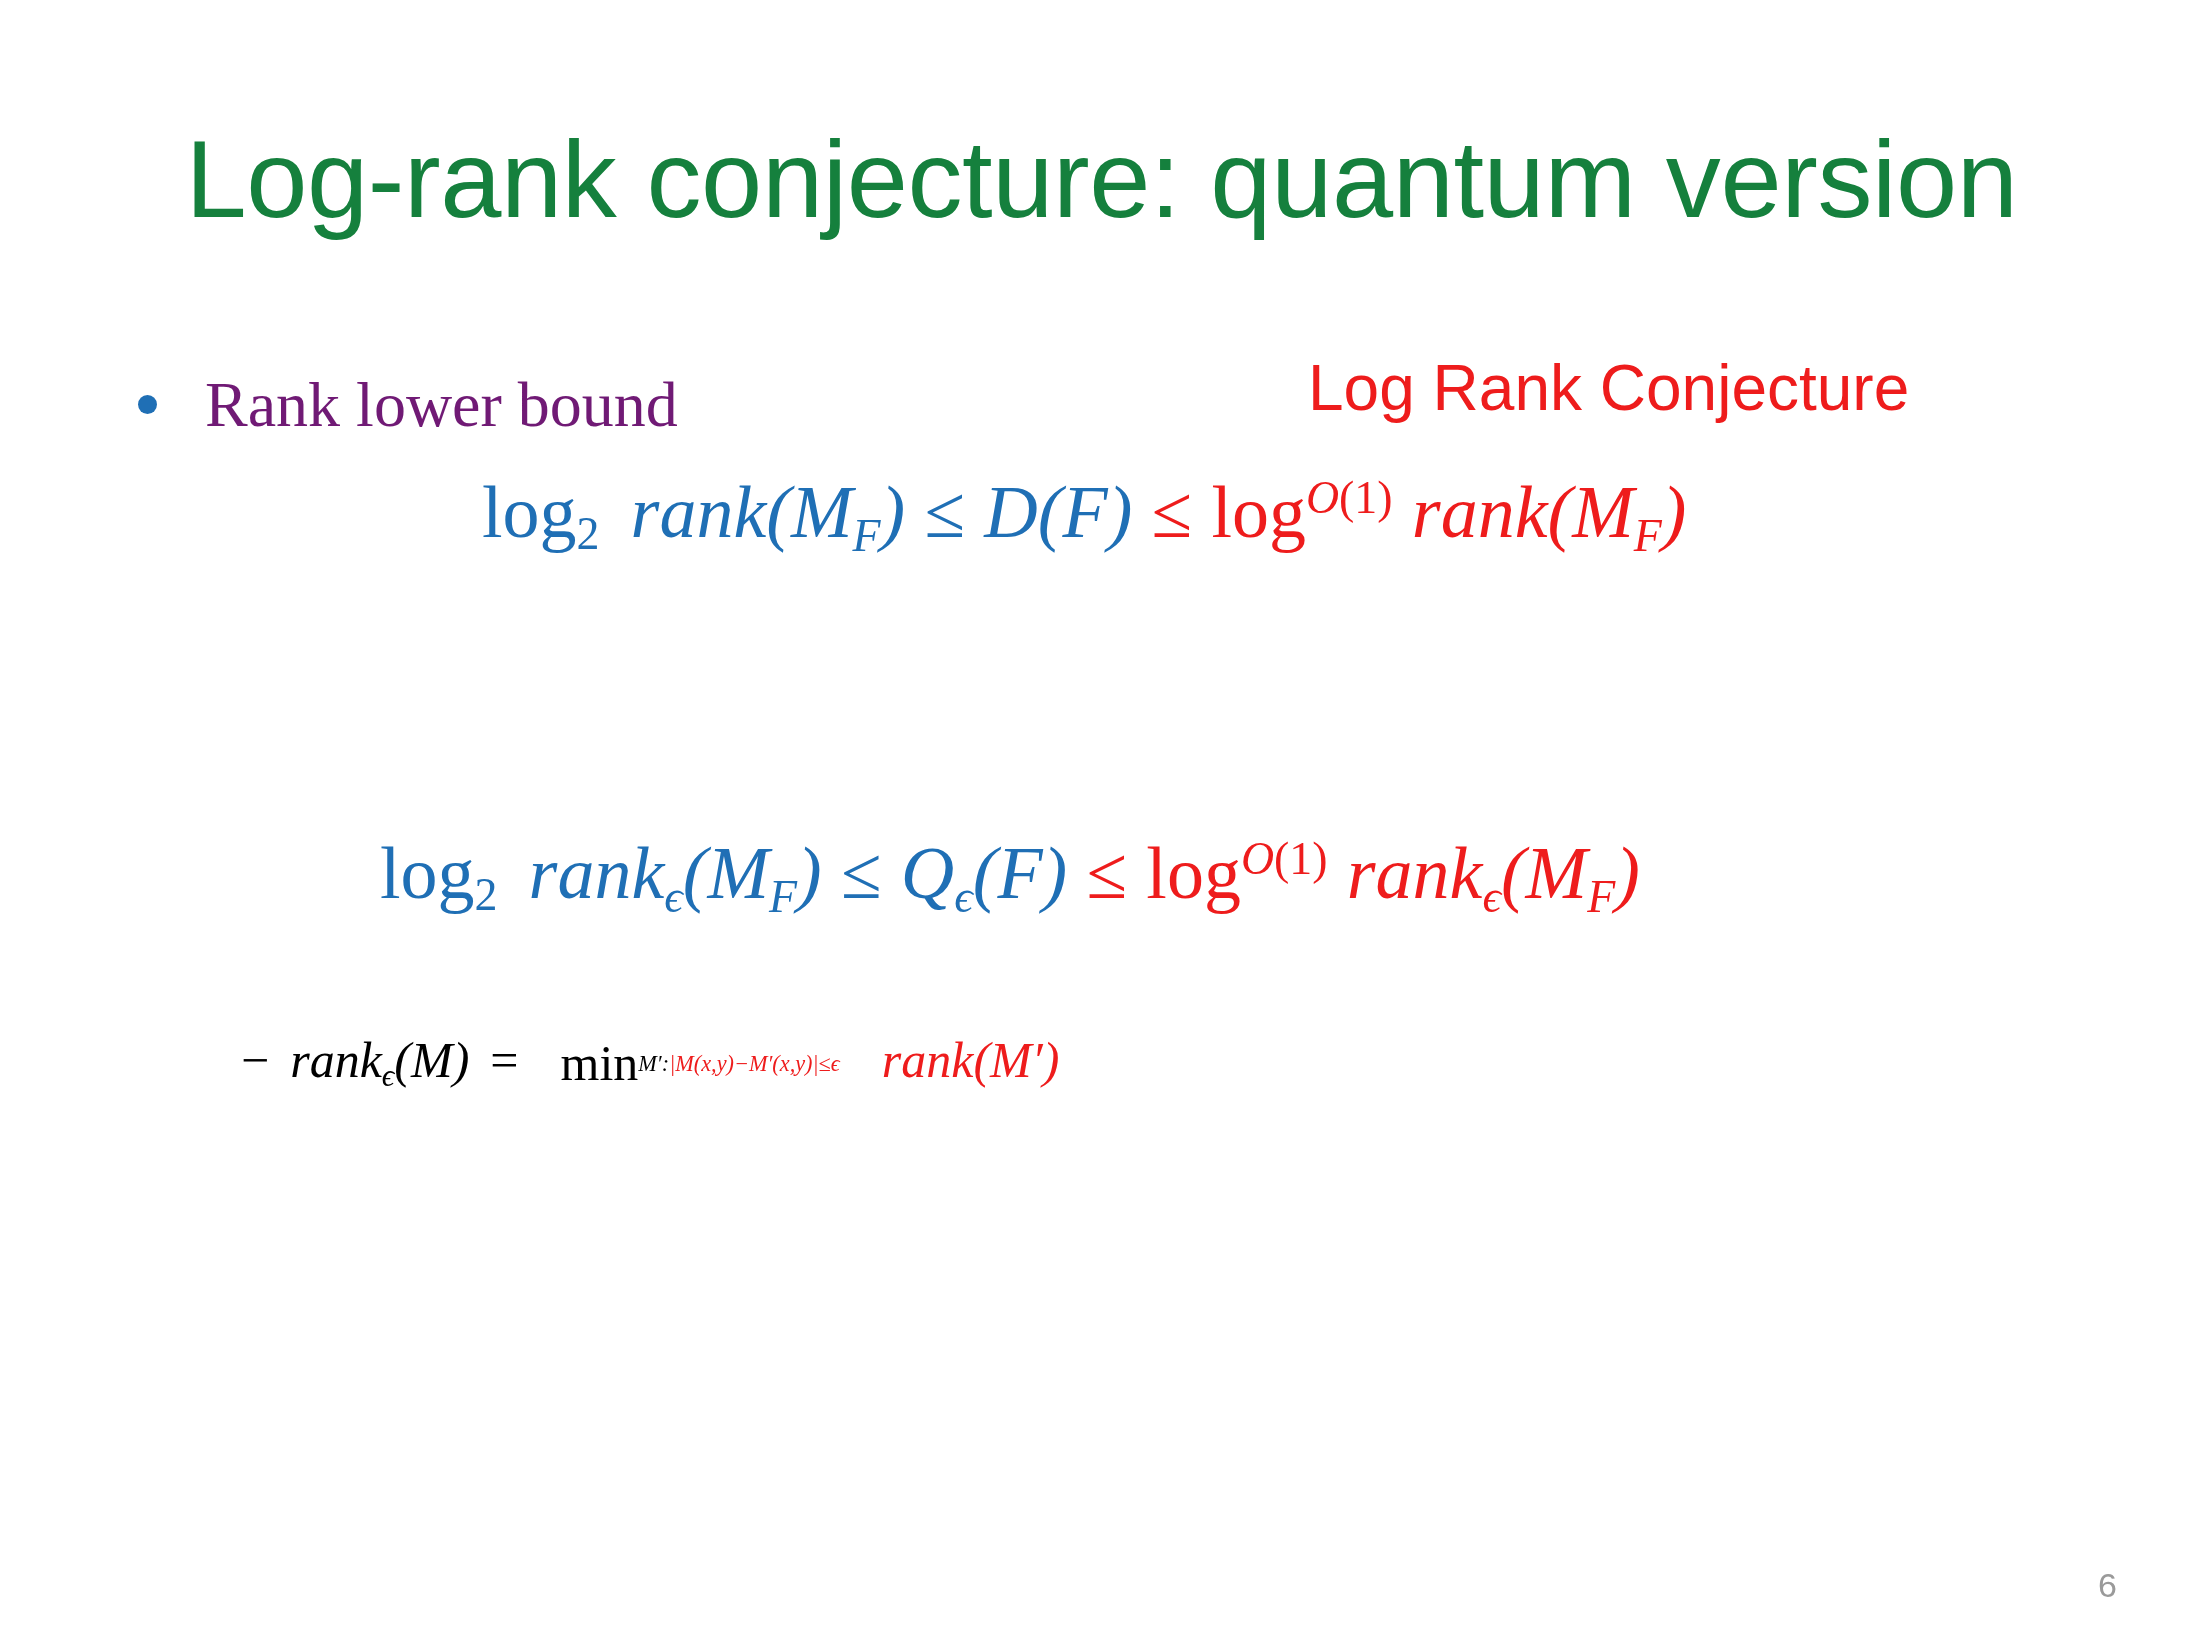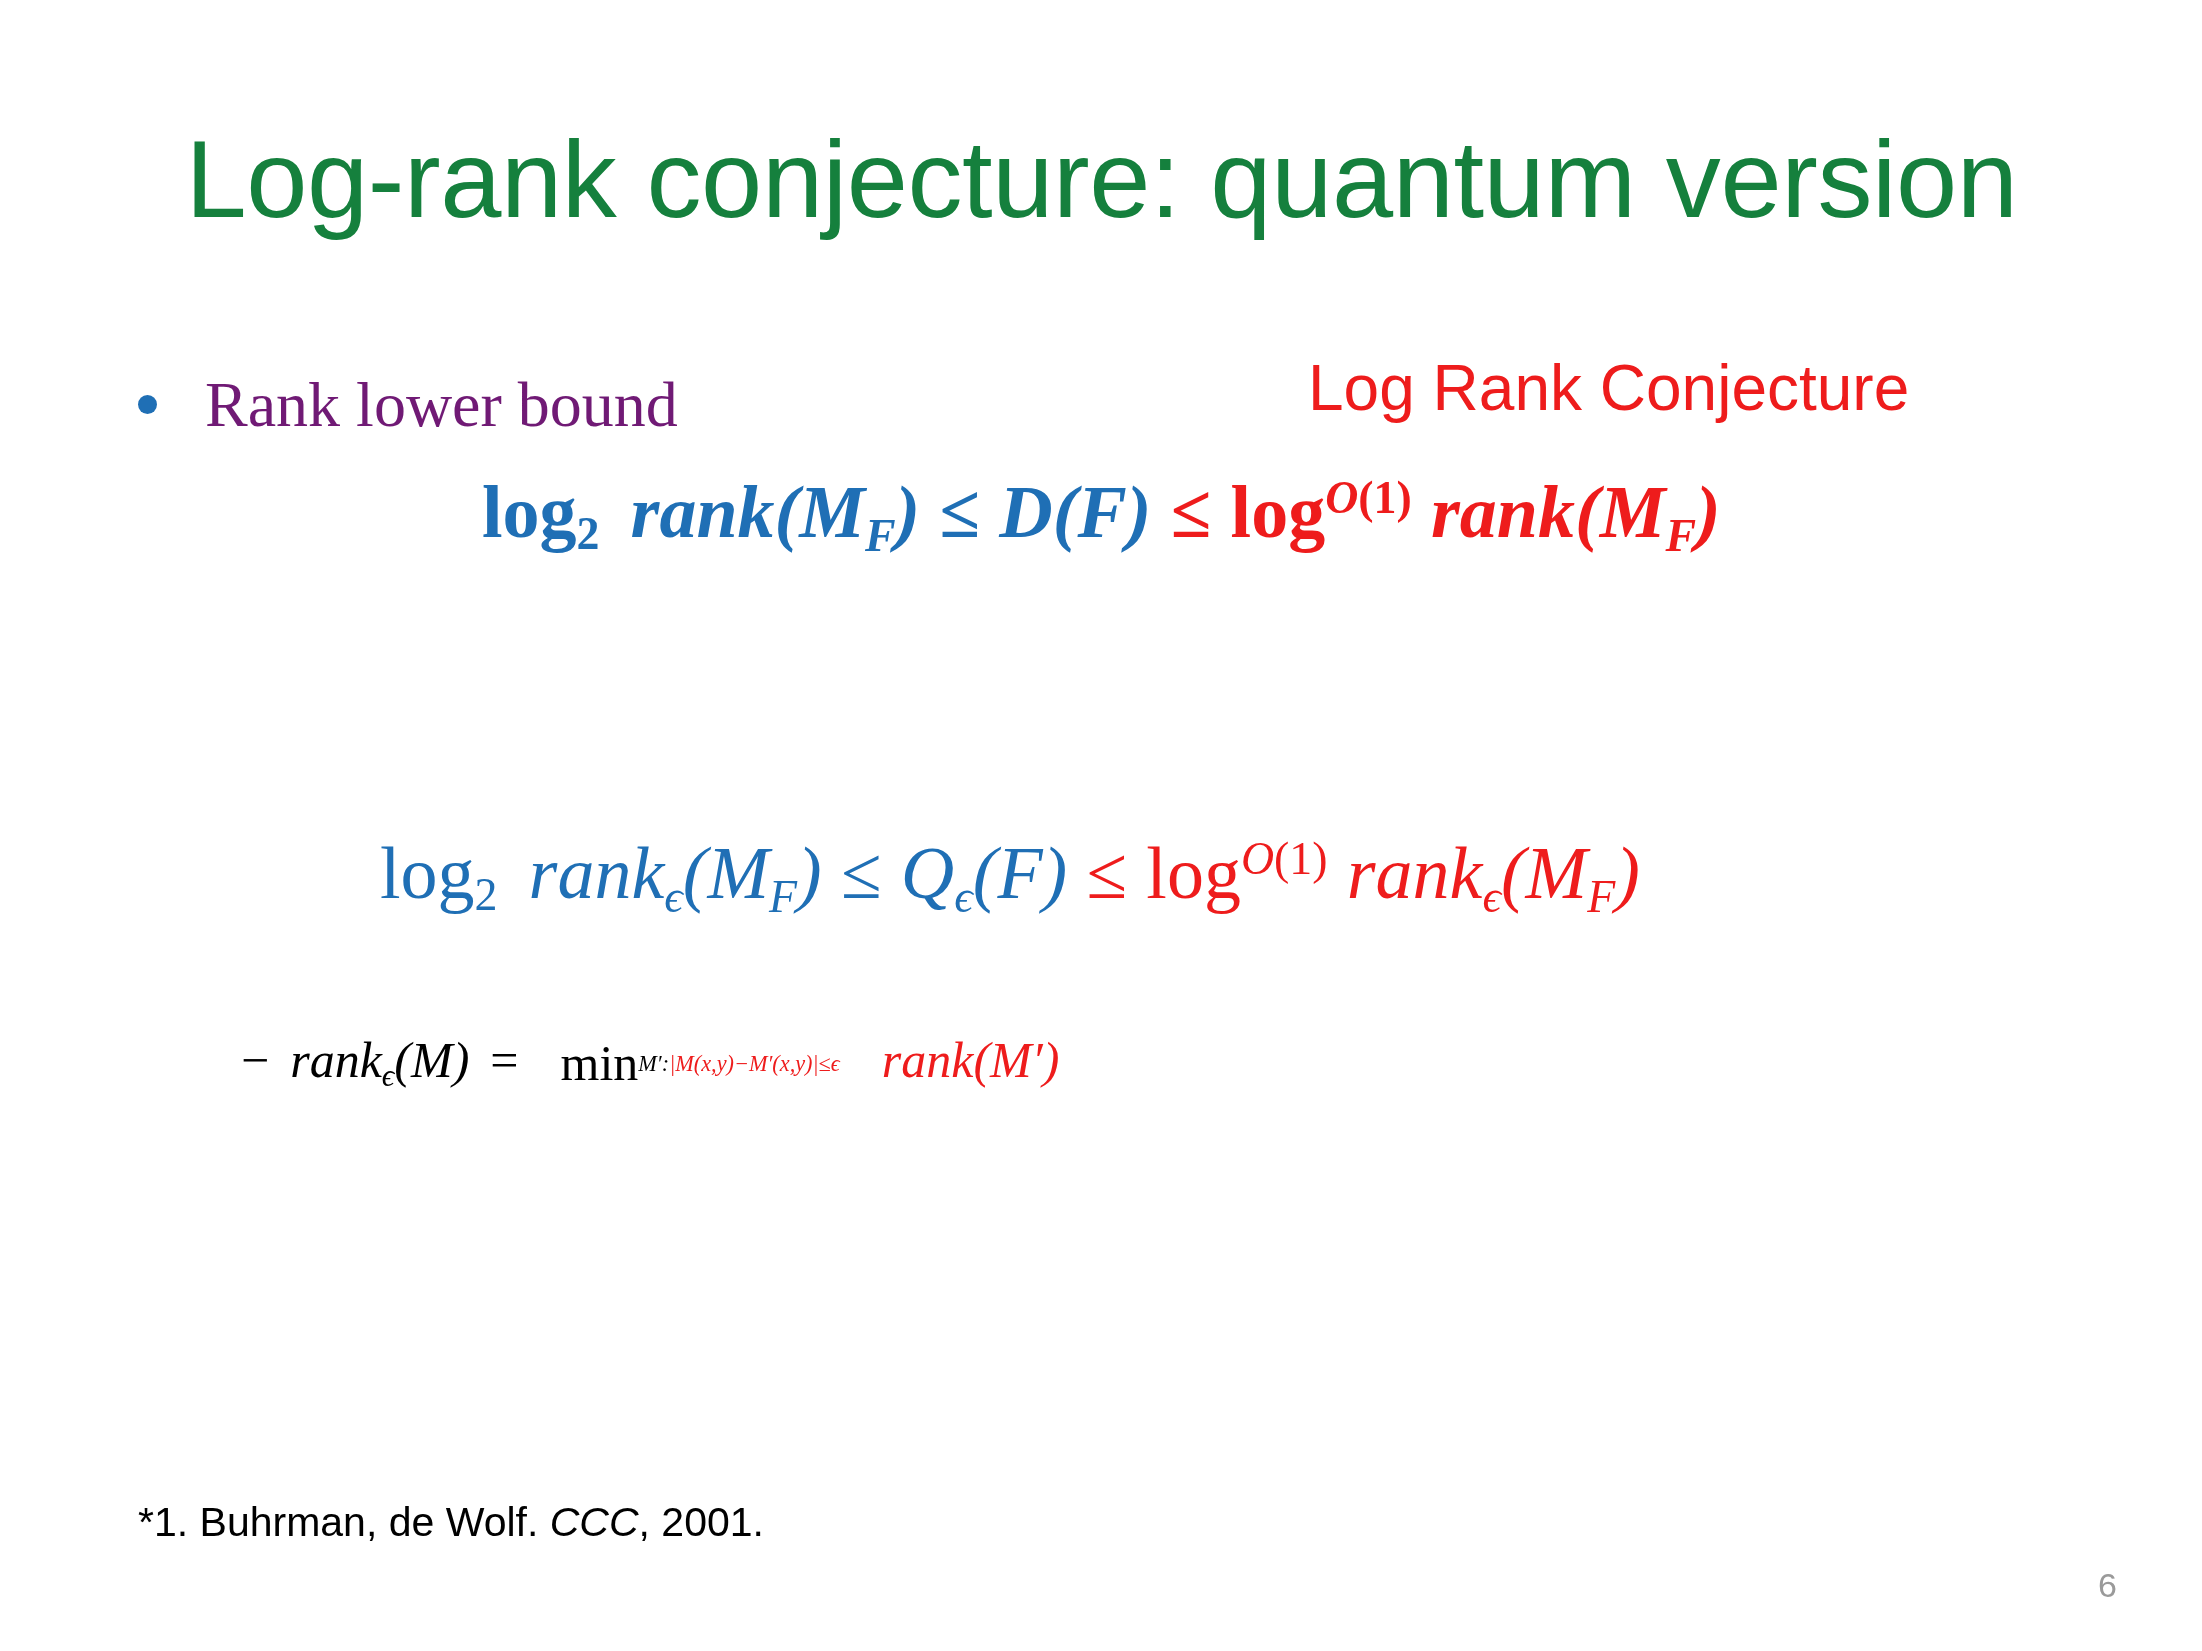--- a/index.html
+++ b/index.html
@@ -166,36 +166,33 @@
 
   <div class="slide-title">Log-rank conjecture: quantum version</div>
 
   <div class="bullet-row" style="left:138px; top:370px;">
     <span class="bullet-dot blue"></span>
     <span class="bullet-text blue">Rank lower bound</span>
   </div>
 
   <div class="red-heading" style="left:1308px; top:353px;">Log Rank Conjecture</div>
 
-  <div class="math" style="left:482px; top:475px; font-size:74px;font-weight:bold;">
+  <div class="math" style="left:482px; top:475px; font-size:74px;">
     <span class="blue"><span class="lg">log</span><span class="sub-up">2</span></span><span class="sp-wide"></span><span class="blue mi">rank</span><span class="blue mi">(</span><span class="blue mi">M</span><span class="blue sub">F</span><span class="blue mi">)</span><span class="sp"></span><span class="blue op">≤</span><span class="sp"></span><span class="blue mi">D</span><span class="blue mi">(</span><span class="blue mi">F</span><span class="blue mi">)</span><span class="sp"></span><span class="red op">≤</span><span class="sp"></span><span class="red lg">log</span><span class="red sup"><span class="mi">O</span><span class="paren">(1)</span></span><span class="sp"></span><span class="red mi">rank</span><span class="red mi">(</span><span class="red mi">M</span><span class="red sub">F</span><span class="red mi">)</span>
   </div>
 
 
   <div class="math" style="left:380px; top:836px; font-size:74px;text-align:right;">
     <span class="blue"><span class="lg">log</span><span class="sub-up">2</span></span><span class="sp-wide"></span><span class="blue mi">rank</span><span class="blue sub">ϵ</span><span class="blue mi">(</span><span class="blue mi">M</span><span class="blue sub">F</span><span class="blue mi">)</span><span class="sp"></span><span class="blue op">≤</span><span class="sp"></span><span class="blue mi">Q</span><span class="blue sub">ϵ</span><span class="blue mi">(</span><span class="blue mi">F</span><span class="blue mi">)</span><span class="sp"></span><span class="red op">≤</span><span class="sp"></span><span class="red lg">log</span><span class="red sup"><span class="mi">O</span><span class="paren">(1)</span></span><span class="sp"></span><span class="red mi">rank</span><span class="red sub">ϵ</span><span class="red mi">(</span><span class="red mi">M</span><span class="red sub">F</span><span class="red mi">)</span>
   </div>
 
   <div class="math" style="left:241px; top:1035px; font-size:50px;">
     <span class="black op">−</span><span class="sp-wide"></span><span class="black mi">rank</span><span class="black sub">ϵ</span><span class="black mi">(</span><span class="black mi">M</span><span class="black mi">)</span><span class="sp-wide"></span><span class="black op">=</span><span class="sp-wide"></span><span class="sp-wide"></span><span class="minop">
         <span class="minword">min</span>
         <span class="minlimit"><span class="black mi">M′:</span><span class="red mi">|M(x,y)−M′(x,y)|≤ϵ</span></span>
       </span><span class="sp-wide"></span><span class="sp-wide"></span><span class="red mi">rank</span><span class="red mi">(</span><span class="red mi">M′</span><span class="red mi">)</span>
   </div>
 
-  <div class="footnote">
-    <span>*1. Buhrman, de Wolf. </span><span class="ital">CCC</span><span>, 2001.</span>
-  </div>
 
   <div class="page-number">6</div>
 
 </div>
 
 
 </body></html>

